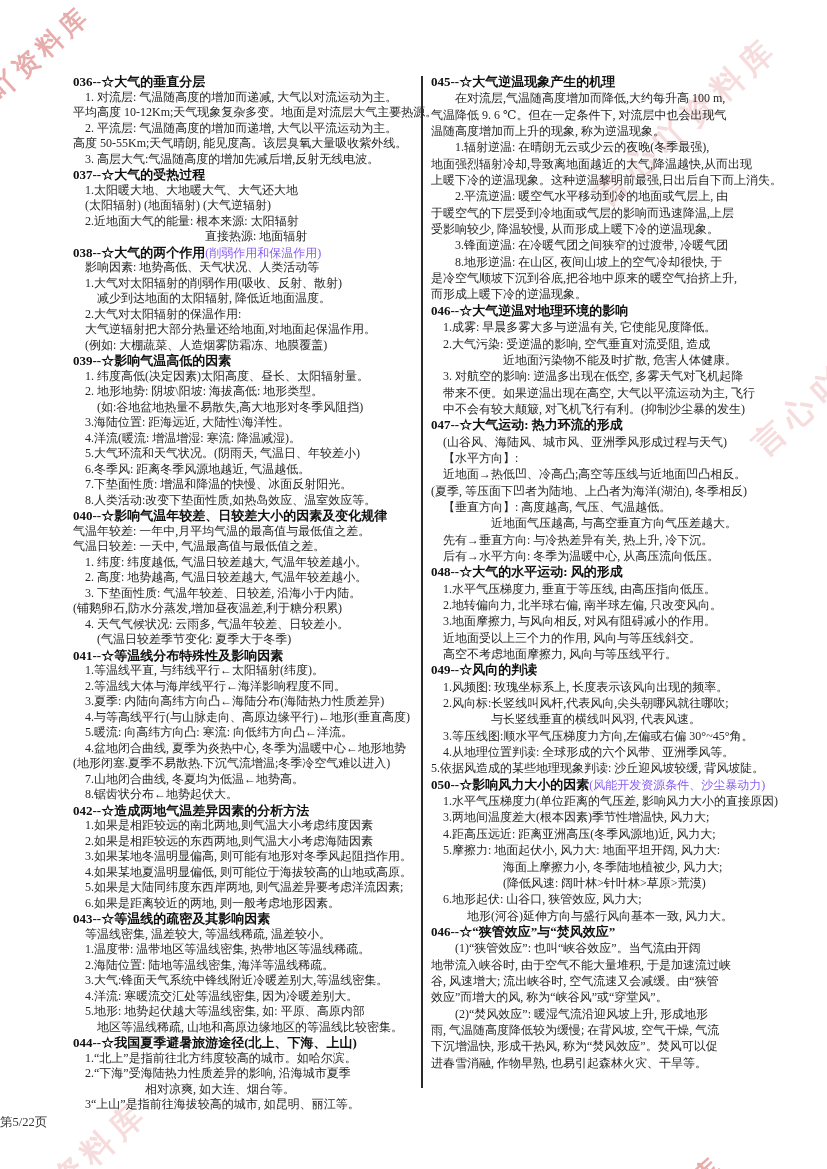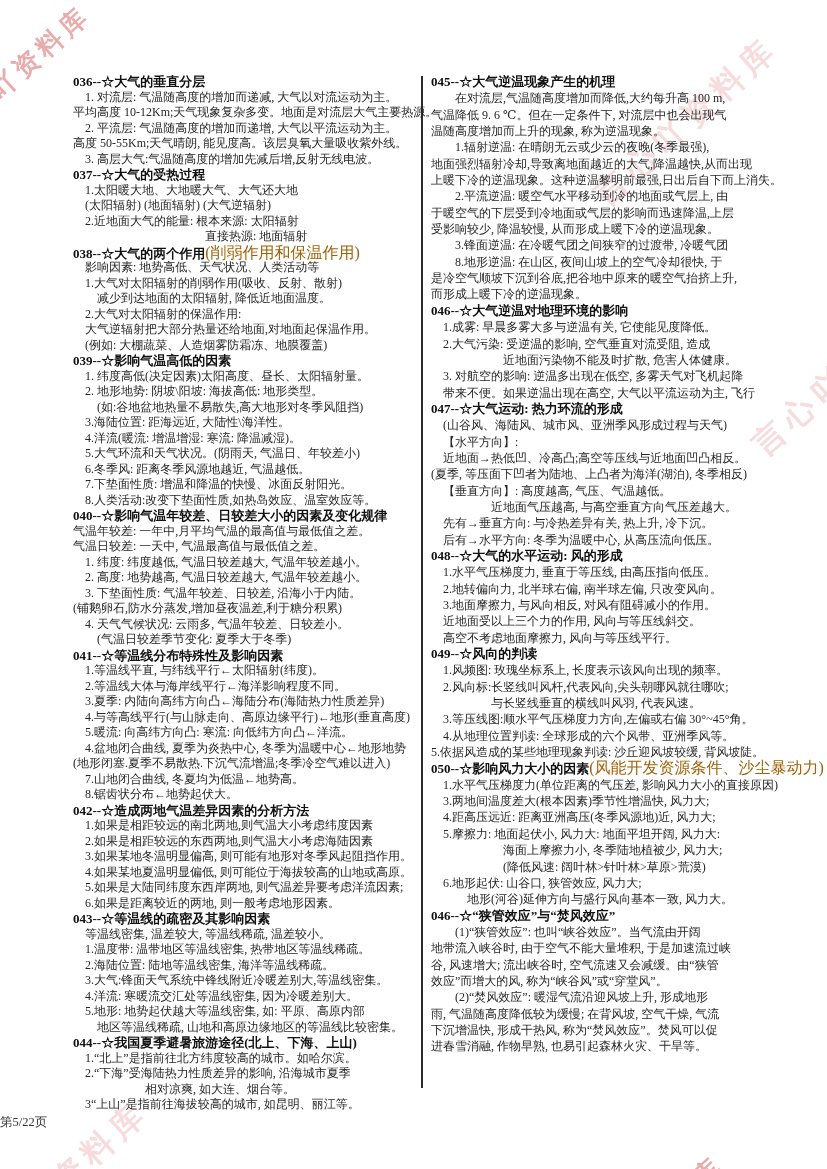--- a/index.html
+++ b/index.html
@@ -17,21 +17,21 @@
     white-space:pre; font-size:12px; color:#262626;
     letter-spacing:0px;
   }
   .col-left  .line { line-height:15.5px; height:15.5px; }
   .col-right .line { line-height:16.35px; height:16.35px; }
   .sec-head {
     margin:0; white-space:pre; font-size:13px; font-weight:bold; color:#111;
   }
   .col-left  .sec-head { line-height:15.5px; height:15.5px; }
   .col-right .sec-head { line-height:16.35px; height:16.35px; }
-  .sec-head .suffix { font-weight:normal; font-size:16px; color:#a16207; }
+  .sec-head .suffix { font-weight:normal; font-size:12px; color:#8b5cf6; }
   .divider {
     position:absolute; left:421px; top:76px; width:2px; height:1012px;
     background:#2a2a2a;
   }
   .footer {
     position:absolute; left:0; right:0; top:1114px; text-align:left;
     font-size:12.5px; color:#333;
   }
   .wm {
     position:absolute; white-space:nowrap; pointer-events:none;
@@ -138,20 +138,21 @@
       <div class="line">　　3.锋面逆温: 在冷暖气团之间狭窄的过渡带, 冷暖气团</div>
       <div class="line">　　8.地形逆温: 在山区, 夜间山坡上的空气冷却很快, 于</div>
       <div class="line">是冷空气顺坡下沉到谷底,把谷地中原来的暖空气抬挤上升,</div>
       <div class="line">而形成上暖下冷的逆温现象。</div>
       <h3 class="sec-head"><span>046--☆大气逆温对地理环境的影响</span></h3>
       <div class="line">　1.成雾: 早晨多雾大多与逆温有关, 它使能见度降低。</div>
       <div class="line">　2.大气污染: 受逆温的影响, 空气垂直对流受阻, 造成</div>
       <div class="line">　　　　　　近地面污染物不能及时扩散, 危害人体健康。</div>
       <div class="line">　3. 对航空的影响: 逆温多出现在低空, 多雾天气对飞机起降</div>
       <div class="line">　带来不便。如果逆温出现在高空, 大气以平流运动为主, 飞行</div>
+      <div class="line">　中不会有较大颠簸, 对飞机飞行有利。(抑制沙尘暴的发生)</div>
       <h3 class="sec-head"><span>047--☆大气运动: 热力环流的形成</span></h3>
       <div class="line">　(山谷风、海陆风、城市风、亚洲季风形成过程与天气)</div>
       <div class="line">　【水平方向】:</div>
       <div class="line">　近地面→热低凹、冷高凸;高空等压线与近地面凹凸相反。</div>
       <div class="line">(夏季, 等压面下凹者为陆地、上凸者为海洋(湖泊), 冬季相反)</div>
       <div class="line">　【垂直方向】: 高度越高, 气压、气温越低。</div>
       <div class="line">　　　　　近地面气压越高, 与高空垂直方向气压差越大。</div>
       <div class="line">　先有→垂直方向: 与冷热差异有关, 热上升, 冷下沉。</div>
       <div class="line">　后有→水平方向: 冬季为温暖中心, 从高压流向低压。</div>
       <h3 class="sec-head"><span>048--☆大气的水平运动: 风的形成</span></h3>

